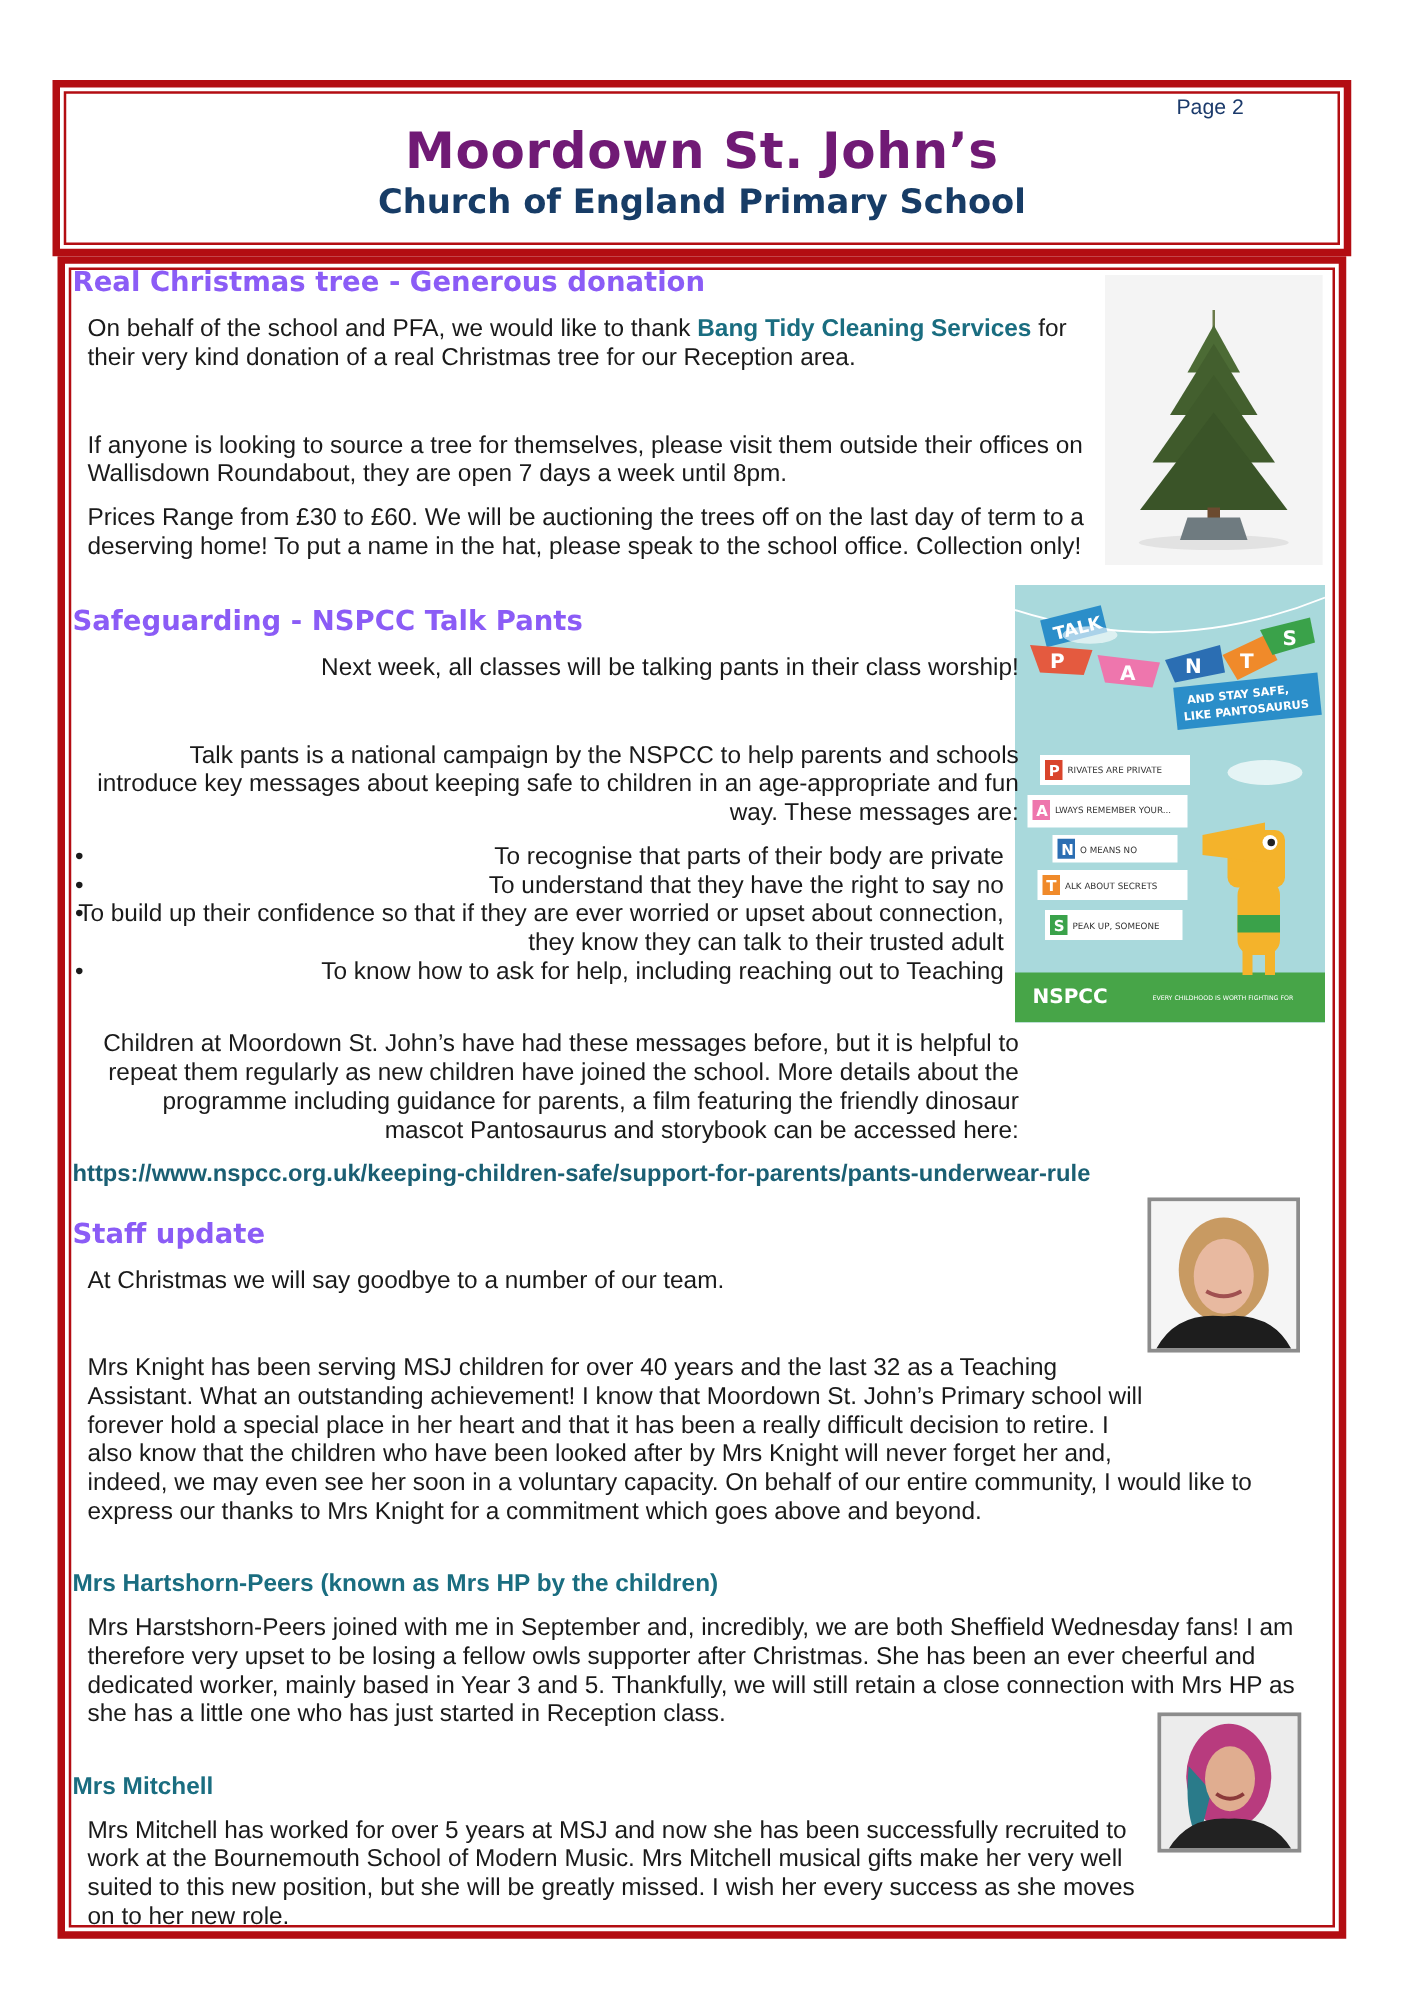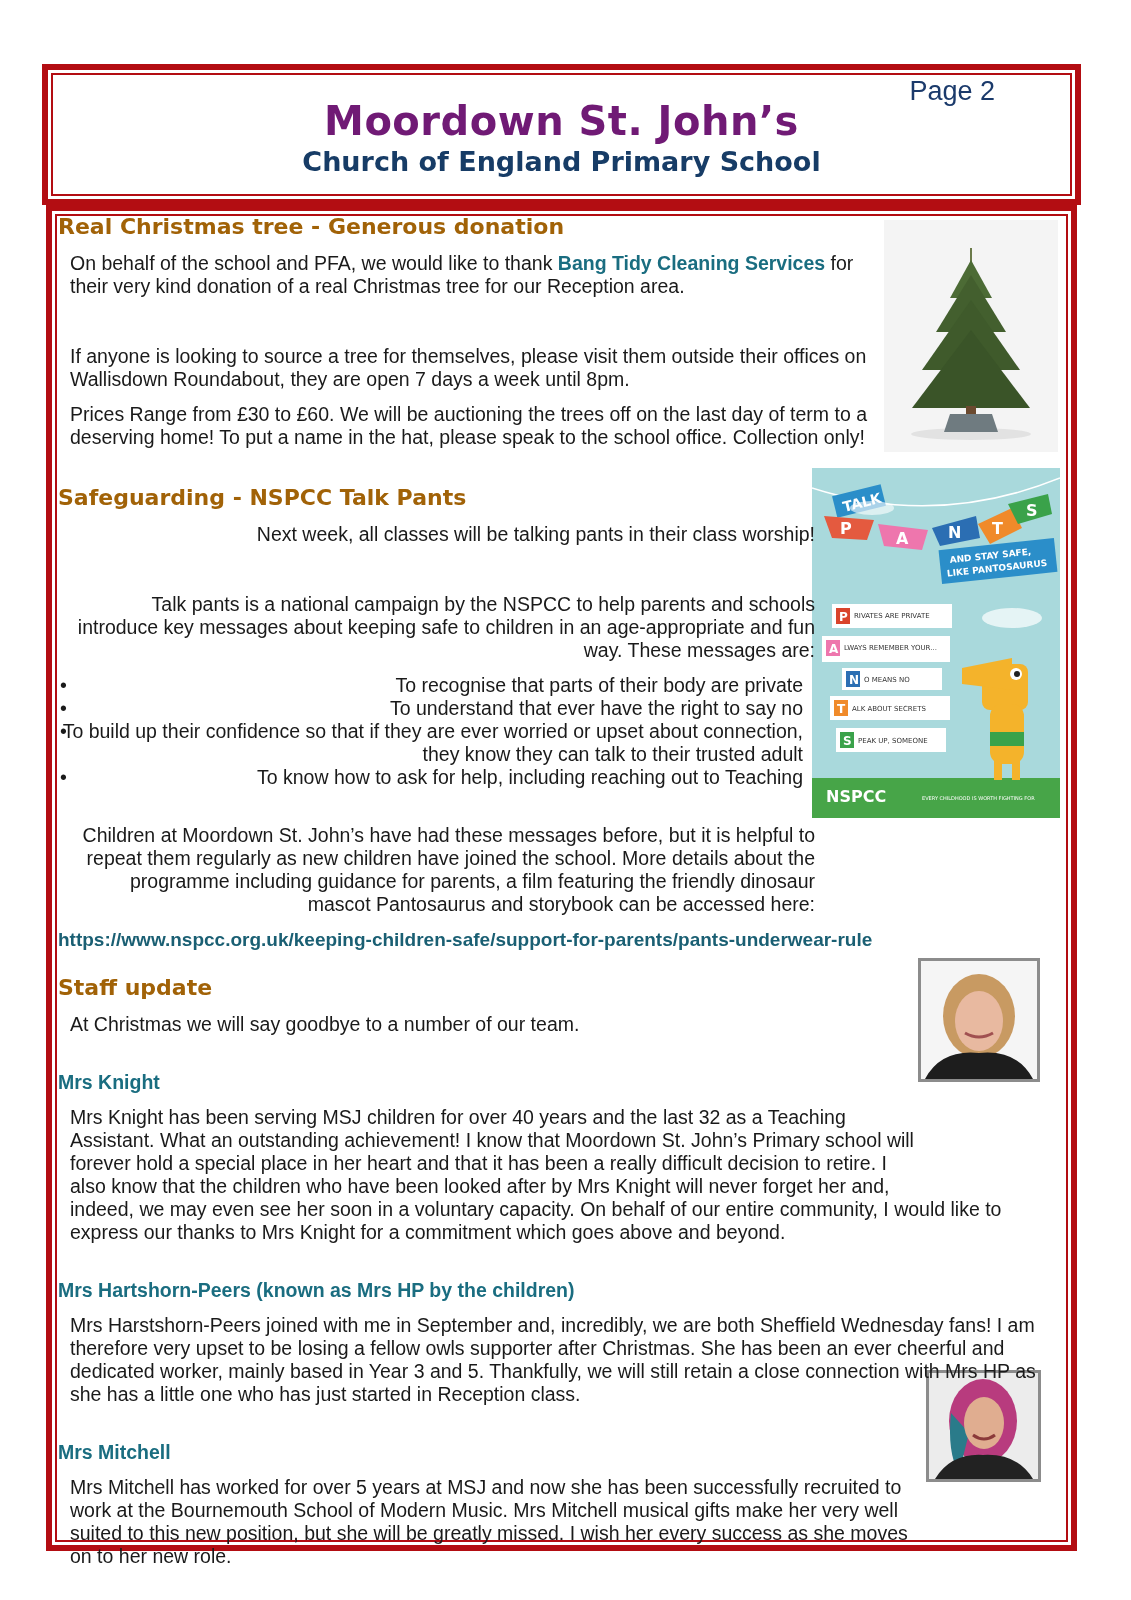--- a/index.html
+++ b/index.html
@@ -6,31 +6,31 @@
   body { width: 1131px; height: 1600px; position: relative; overflow: hidden;
          font-family: "DejaVu Sans", sans-serif; color: #1a1a1a; }
 
   .frame { position: absolute; border: 6px solid #b30d12; box-sizing: border-box; background: #fff; }
   .frame::before { content: ""; position: absolute; inset: 3px; border: 2px solid #b30d12; pointer-events: none; }
 
   #header-box { left: 42px; top: 64px; width: 1039px; height: 141px; }
   #body-box { left: 46px; top: 205px; width: 1031px; height: 1346px; }
 
   .page-num { position: absolute; right: 80px; top: 6px; font-family: "Liberation Sans", sans-serif;
-              font-size: 27px; color: #1b3a6b; }
+              font-size: 17px; color: #1b3a6b; }
   .school-name { position: absolute; left: 0; right: 0; top: 28px; text-align: center;
                  font-family: "DejaVu Sans", sans-serif; font-weight: bold; font-size: 40px;
                  color: #701a75; letter-spacing: 0.5px; }
   .school-sub { position: absolute; left: 0; right: 0; top: 76px; text-align: center;
                 font-family: "DejaVu Sans", sans-serif; font-weight: bold; font-size: 27px; color: #173c66; }
 
   .content { position: absolute; left: 58px; top: 214px; width: 1000px;
              font-family: "Liberation Sans", sans-serif; font-size: 19.5px; line-height: 23px; color: #1a1a1a; }
   .h2 { font-family: "DejaVu Sans", sans-serif; font-size: 22px; line-height: 26px; font-weight: bold;
-        color: #a16207; margin: 0; }
+        color: #8b5cf6; margin: 0; }
   .p { margin: 12px; }
   .gap { height: 23px; }
   .teal { color: #1a6d80; font-weight: bold; }
   .link { color: #1a5f73; font-weight: bold; text-decoration: none; font-size: 19px; }
   .subhead { color: #1a6d80; font-weight: bold; font-size: 19.5px; margin: 0; }
 
   .w-tree { width: 820px; }
   .w-nspcc { width: 745px; text-align: right; }
   .w-mitch { width: 860px; }
 
@@ -161,37 +161,36 @@
 
   <div style="height:24px"></div>
 
   <section>
     <h2 class="h2">Safeguarding - NSPCC Talk Pants</h2>
     <p class="p w-nspcc">Next week, all classes will be talking pants in their class worship!</p>
     <div class="gap"></div>
     <p class="p w-nspcc">Talk pants is a national campaign by the NSPCC to help parents and schools introduce key messages about keeping safe to children in an age-appropriate and fun way.  These messages are:</p>
     <ul class="bullets w-nspcc">
       <li>To recognise that parts of their body are private</li>
-      <li>To understand that ever have the right to say no</li>
+      <li>To understand that they have the right to say no</li>
       <li>To build up their confidence so that if they are ever worried or upset about connection, they know they can talk to their trusted adult</li>
       <li>To know how to ask for help, including reaching out to Teaching</li>
     </ul>
     <div class="gap"></div>
     <p class="p w-nspcc">Children at Moordown St. John’s have had these messages before, but it is helpful to repeat them regularly as new children have joined the school. More details about the programme including guidance for parents, a film featuring the friendly dinosaur mascot Pantosaurus and storybook can be accessed here:</p>
     <a class="link" href="#" title="https://www.nspcc.org.uk/keeping-children-safe/support-for-parents/pants-underwear-rule">https://www.nspcc.org.uk/keeping-children-safe/support-for-parents/pants-underwear-rule</a>
   </section>
 
   <div style="height:24px"></div>
 
   <section>
     <h2 class="h2">Staff update</h2>
     <p class="p">At Christmas we will say goodbye to a number of our team.</p>
     <div class="gap"></div>
 
-    <h3 class="subhead">Mrs Knight</h3>
     <p class="p" style="width:1000px"><span class="knight-wrap-spacer"></span><span class="knight-text">Mrs Knight has been serving MSJ children for over 40 years and the last 32 as a Teaching Assistant.  What an outstanding achievement!  I know that Moordown St. John’s Primary school will forever hold a special place in her heart and that it has been a really difficult decision to retire. I also know that the children who have been looked after by Mrs Knight will never forget her and, indeed, we may even see her soon in a voluntary capacity. On behalf of our entire community, I would like to express our thanks to Mrs Knight for a commitment which goes above and beyond.</span></p>
     <div class="gap"></div>
 
     <h3 class="subhead">Mrs Hartshorn-Peers (known as Mrs HP by the children)</h3>
     <p class="p" style="width:995px">Mrs Harstshorn-Peers joined with me in September and, incredibly, we are both Sheffield Wednesday fans!  I am therefore very upset to be losing a fellow owls supporter after Christmas. She has been an ever cheerful and dedicated worker, mainly based in Year 3 and 5.  Thankfully, we will still retain a close connection with Mrs HP as she has a little one who has just started in Reception class.</p>
     <div class="gap"></div>
 
     <h3 class="subhead">Mrs Mitchell</h3>
     <p class="p w-mitch" style="width:850px">Mrs Mitchell has worked for over 5 years at MSJ and now she has been successfully recruited to work at the Bournemouth School of Modern Music.  Mrs Mitchell musical gifts make her very well suited to this new position, but she will be greatly missed.  I wish her every success as she moves on to her new role.</p>
   </section>

